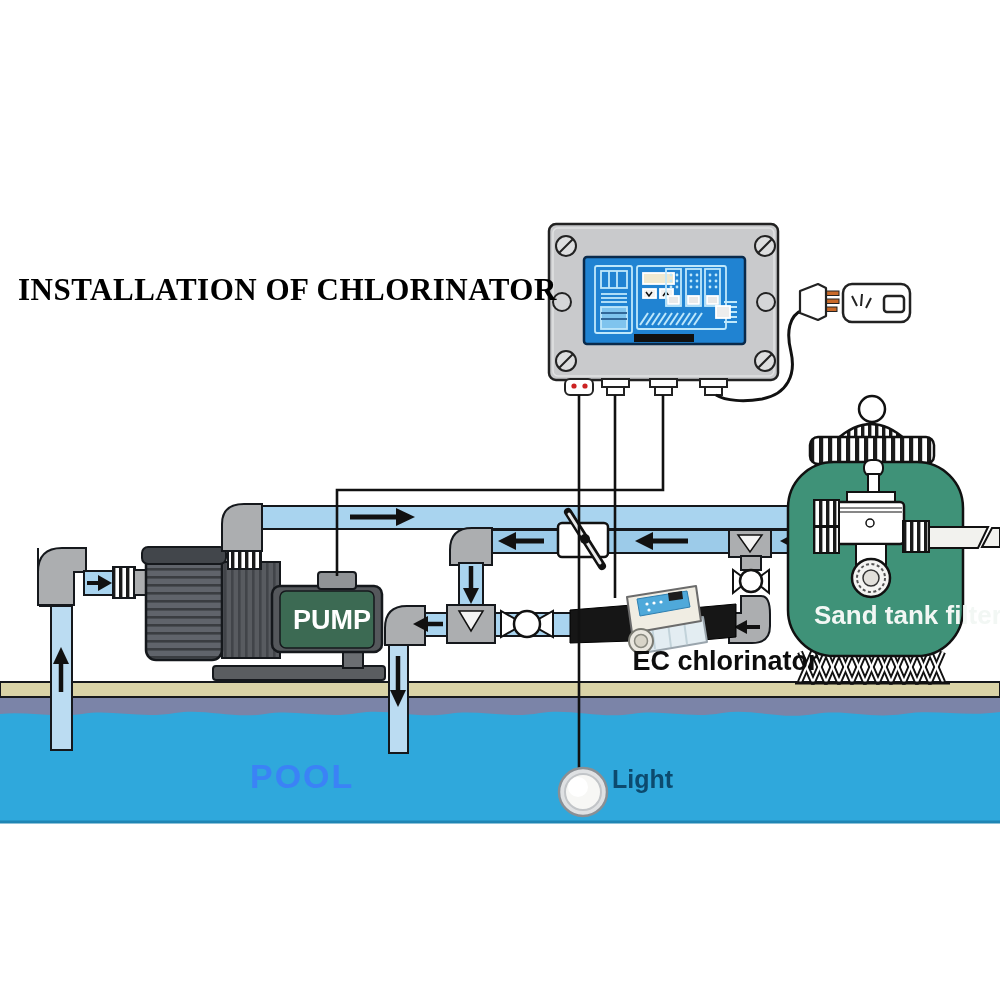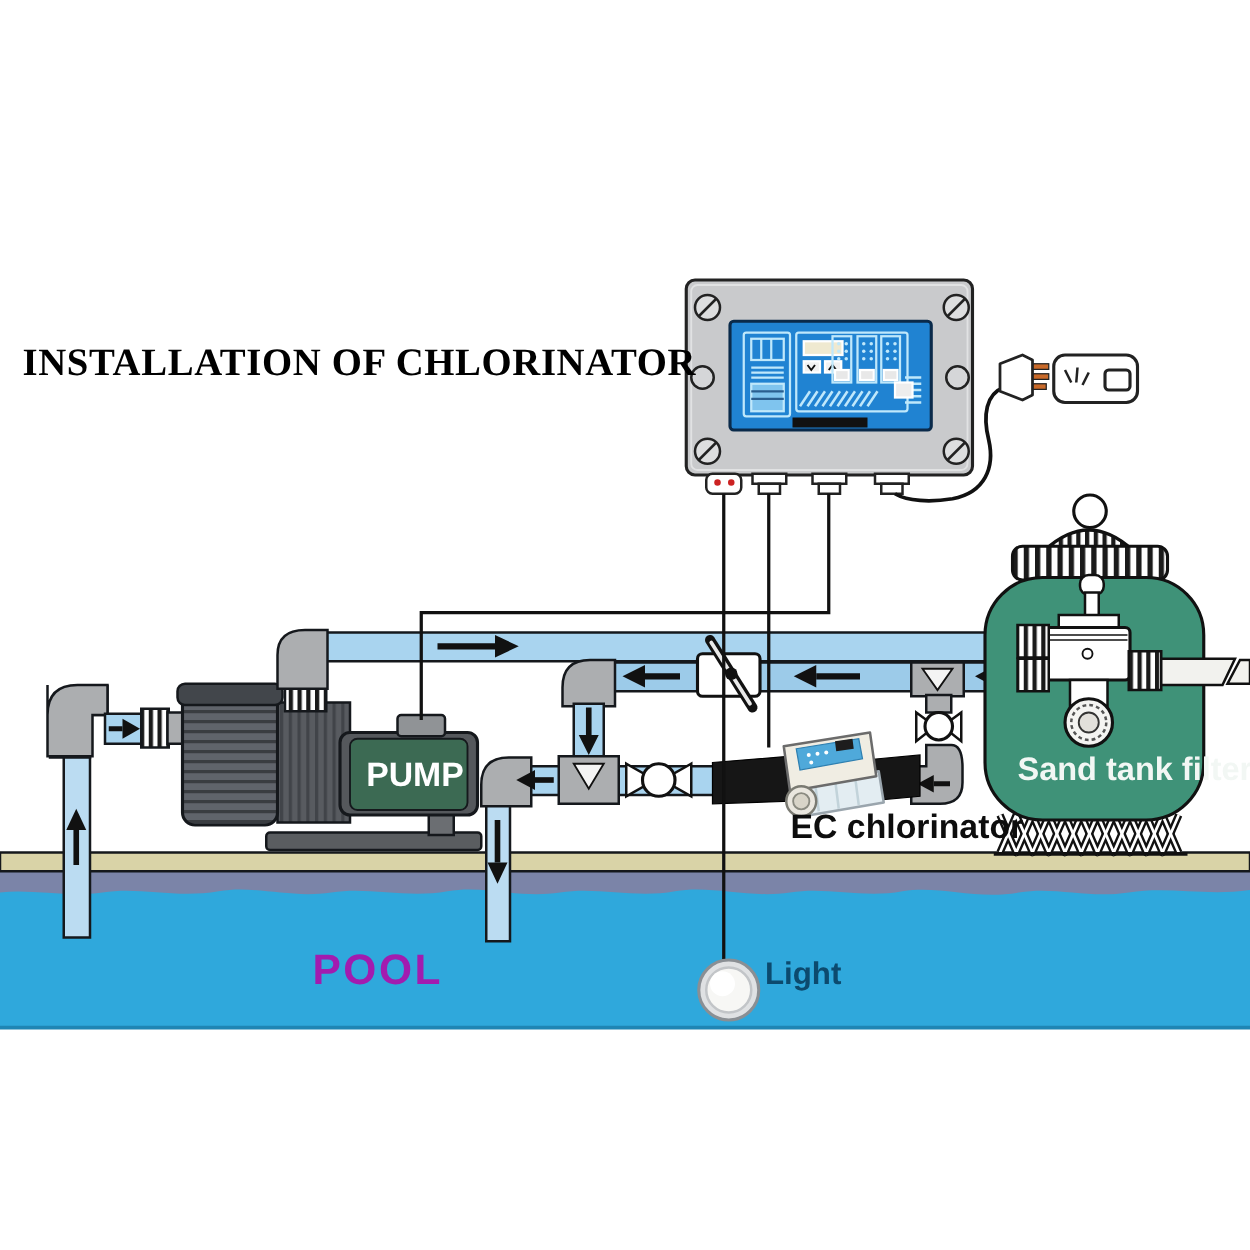--- a/index.html
+++ b/index.html
@@ -3,21 +3,21 @@
 <meta charset="utf-8">
 <style>
   html,body{margin:0;padding:0;background:#fff;}
   .stage{position:relative;width:1000px;height:1000px;background:#ffffff;overflow:hidden;
          font-family:"Liberation Sans",sans-serif;}
   .label{position:absolute;white-space:nowrap;}
   .title{left:18px;top:272px;font-size:31px;font-weight:600;color:#000000;letter-spacing:0.5px;font-family:Liberation Serif, serif;}
   .pump-label{left:288px;top:605px;width:88px;text-align:center;font-size:27px;font-weight:700;color:#ffffff;}
   .filter-label{left:790px;top:600px;width:168px;text-align:right;font-size:26px;font-weight:700;color:#f2f7f4;margin-left:24px;}
   .chlor-label{left:590px;top:646px;width:195px;text-align:center;font-size:27px;font-weight:700;color:#0d0d0d;margin-left:38px;}
-  .pool-label{left:250px;top:757px;font-size:34px;font-weight:600;color:#a21caf;letter-spacing:2px;}
+  .pool-label{left:250px;top:757px;font-size:34px;font-weight:600;color:#3b82f6;letter-spacing:2px;}
   .light-label{left:612px;top:765px;font-size:25px;font-weight:600;color:#0c4a6e;}
   svg{position:absolute;left:0;top:0;}
 </style>
 </head>
 <body>
 
 <div class="stage">
 
 <svg width="1000" height="1000" viewBox="0 0 1000 1000">
   <defs>

